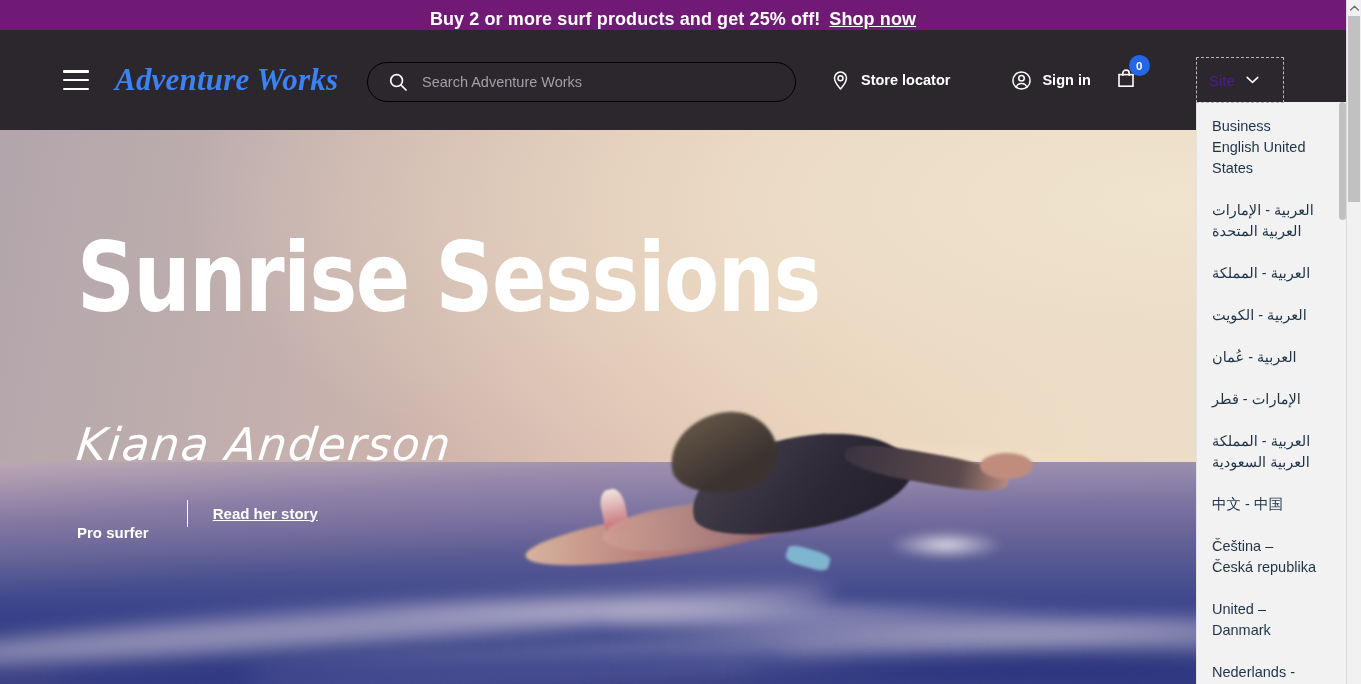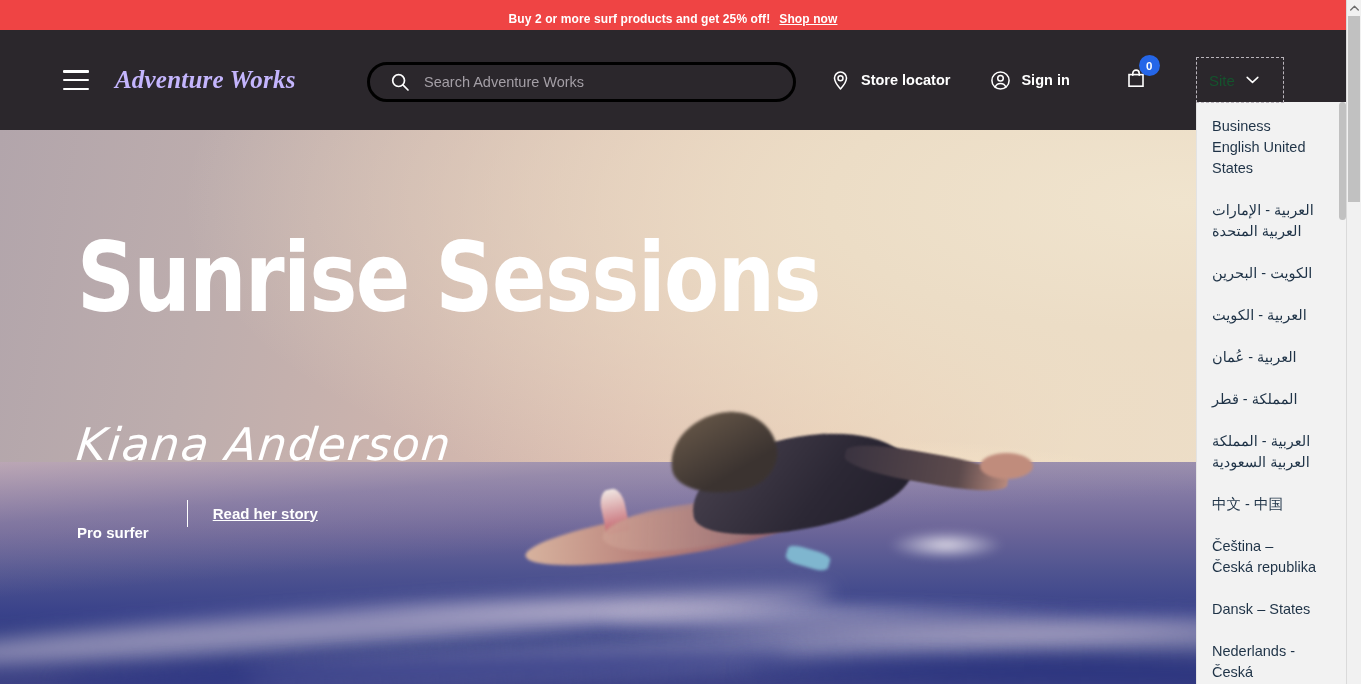--- a/index.html
+++ b/index.html
@@ -18,24 +18,24 @@
     position: absolute; left: 0; top: 0;
     width: 1346px; height: 684px;
     overflow: hidden;
     background: #f1f1f1;
   }
 
   
   .promo-bar {
     position: absolute; left: 0; top: 0;
     width: 1346px; height: 38px;
-    background: #ef4444;
+    background: #701a75;
     color: #ffffff;
     display: flex; align-items: center; justify-content: center;
-    font-size: 12px; font-weight: 700;
+    font-size: 18px; font-weight: 700;
     letter-spacing: .1px;
   }
   .promo-bar .promo-text { white-space: nowrap; }
   .promo-bar .promo-link {
     margin-left: 9px;
     color: #ffffff;
     text-decoration: underline;
     font-weight: 700;
     cursor: pointer;
     white-space: nowrap;
@@ -50,33 +50,33 @@
   }
   .hamburger {
     width: 26px; height: 20px;
     margin-left: 63px; margin-right: 26px;
     display: flex; flex-direction: column; justify-content: space-between;
     cursor: pointer;
   }
   .hamburger span { display: block; height: 2.5px; background: #fff; border-radius: 1px; }
 
   .brand {
-    color: #c4b5fd;
+    color: #3b82f6;
     font-family: "Liberation Serif", serif;
     font-weight: 700; font-style: italic;
-    font-size: 25px;
+    font-size: 31px;
     letter-spacing: .2px;
     white-space: nowrap;
     cursor: pointer;
   }
 
   .search-wrap {
     position: absolute; left: 367px; top: 62px;
     width: 429px; height: 40px;
-    border: 3px solid #000000;
+    border: 1px solid #000000;
     border-radius: 24px;
     display: flex; align-items: center;
     background: transparent;
   }
   .search-icon { margin-left: 20px; margin-right: 14px; display: flex; align-items: center; }
   .search-input {
     flex: 1 1 auto;
     background: transparent;
     border: none; outline: none;
     color: #ffffff;
@@ -92,22 +92,22 @@
     display: flex; align-items: center;
   }
   .nav-item {
     display: flex; align-items: center;
     color: #ffffff;
     font-size: 14.5px; font-weight: 700;
     cursor: pointer;
     white-space: nowrap;
   }
   .nav-item .nav-ico { margin-right: 10px; display: flex; align-items: center; }
-  .nav-item.store { margin-right: 40px; }
-  .nav-item.signin { margin-right: 55px; text-align: right; }
+  .nav-item.store { margin-right: 61px; }
+  .nav-item.signin { margin-right: 24px; text-align: right; }
 
   .cart { position: relative; display: flex; align-items: center; cursor: pointer; }
   .cart-badge {
     position: absolute; left: 14px; top: -12px;
     min-width: 21px; height: 21px;
     padding: 0 4px;
     background: #2566e8; color: #fff;
     border-radius: 11px;
     font-size: 11.5px; font-weight: 700;
     display: flex; align-items: center; justify-content: center;
@@ -117,21 +117,21 @@
   .site-btn {
     position: absolute; left: 1197px; top: 58px;
     width: 86px; height: 44px;
     display: flex; align-items: center; justify-content: flex-start;
     outline: 1px dashed #b9b4bb;
     outline-offset: 0;
     cursor: pointer;
     z-index: 6;
   }
   .site-btn .site-label {
-    color: #14532d; font-size: 15px; font-weight: 400;
+    color: #4c1d95; font-size: 15px; font-weight: 400;
     margin-left: 12px; margin-right: 11px;
   }
   .chev { width: 13px; height: 8px; display: block; }
 
   
   .hero {
     position: absolute; left: 0; top: 130px;
     width: 1346px; height: 554px;
     overflow: hidden;
   }
@@ -418,28 +418,28 @@
         <svg class="chev" viewBox="0 0 14 9" fill="none">
           <path d="M1 1.5L7 7.2L13 1.5" stroke="#ffffff" stroke-width="1.7" stroke-linecap="round" stroke-linejoin="round"></path>
         </svg>
       </span>
     </div>
 
     <div class="site-menu">
       <div class="site-menu-list" id="site-menu-list">
           <a class="site-menu-item">Business English United States</a>
           <a class="site-menu-item rtl">العربية - الإمارات العربية المتحدة</a>
-          <a class="site-menu-item rtl">الكويت - البحرين</a>
+          <a class="site-menu-item rtl">العربية - المملكة</a>
           <a class="site-menu-item rtl">العربية - الكويت</a>
           <a class="site-menu-item rtl">العربية - عُمان</a>
-          <a class="site-menu-item rtl">المملكة - قطر</a>
+          <a class="site-menu-item rtl">الإمارات - قطر</a>
           <a class="site-menu-item rtl">العربية - المملكة العربية السعودية</a>
           <a class="site-menu-item">中文 - 中国</a>
           <a class="site-menu-item">Čeština – Česká republika</a>
-          <a class="site-menu-item">Dansk – States</a>
+          <a class="site-menu-item">United – Danmark</a>
           <a class="site-menu-item">Nederlands - Česká</a>
         </div>
       <div class="menu-scroll">
         <div class="menu-thumb"></div>
       </div>
     </div>
 
   </div>
 
   <div class="browser-scrollbar">

